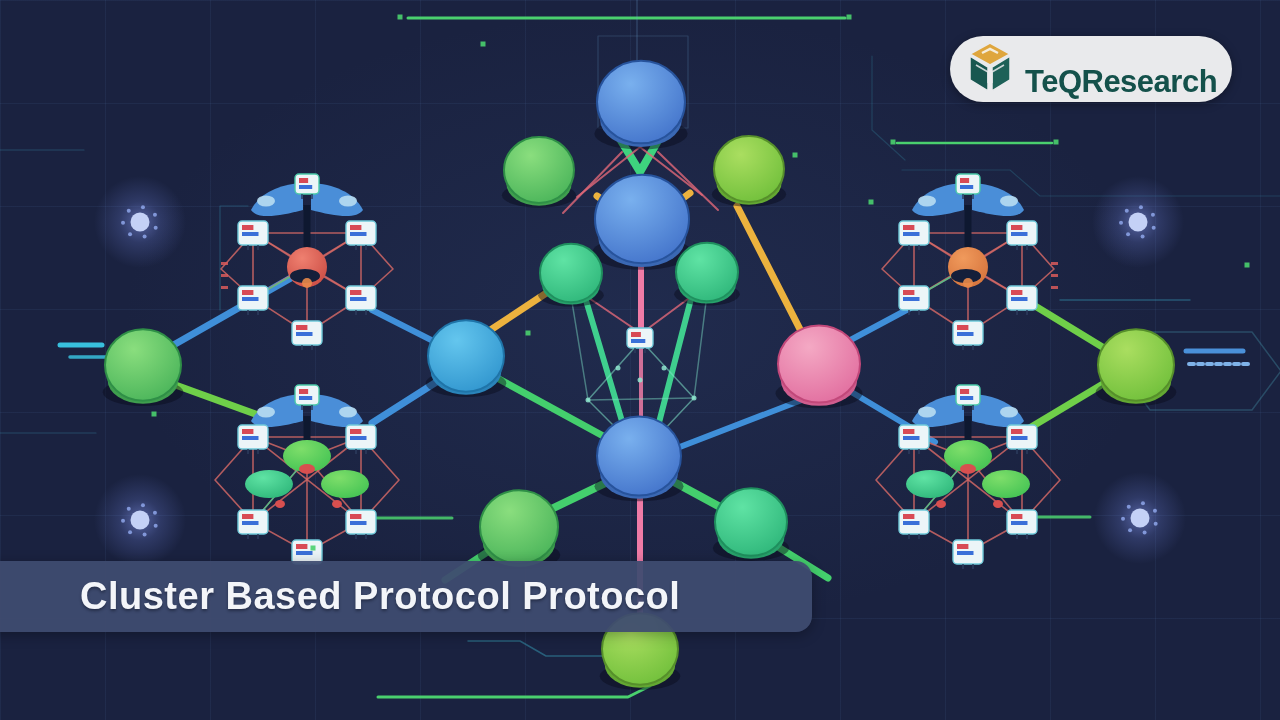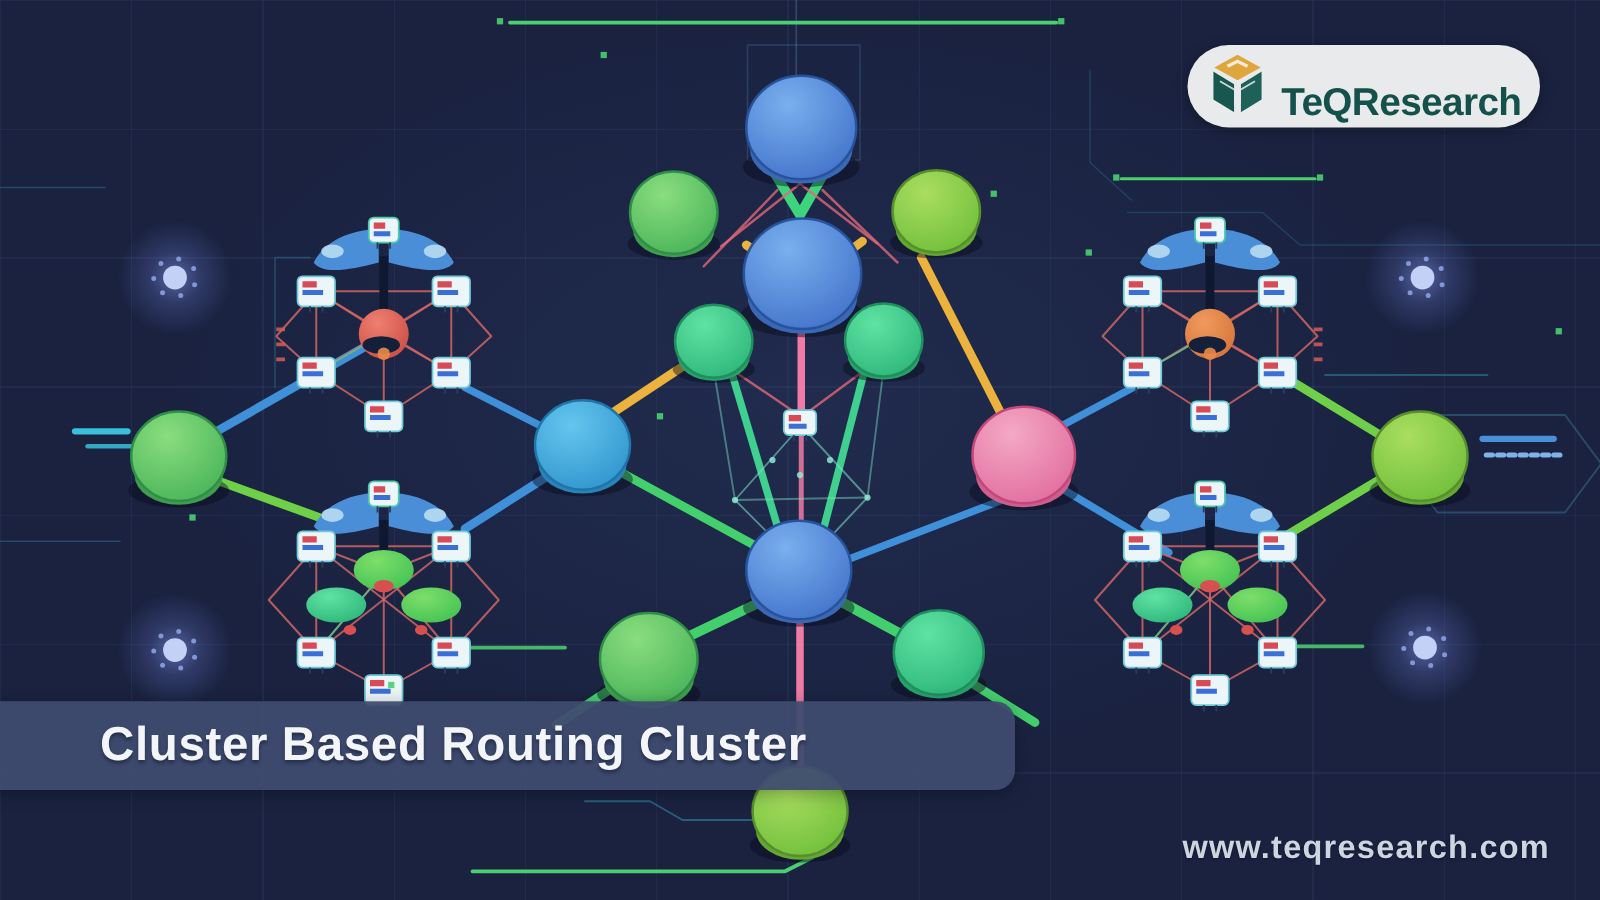--- a/index.html
+++ b/index.html
@@ -541,18 +541,17 @@
       <polyline points="18,12 26,8 34,12" fill="none" stroke="#f4ecd9" stroke-width="2.5"></polyline>
       <polygon points="6,15 24,26 24,50 6,39" fill="#185750" stroke="#e9eaec" stroke-width="1.5"></polygon>
       <polygon points="46,15 28,26 28,50 46,39" fill="#1d6158" stroke="#e9eaec" stroke-width="1.5"></polygon>
       <polyline points="12,24 24,31 24,42" fill="none" stroke="#e9eaec" stroke-width="1.6" opacity="0.85"></polyline>
       <polyline points="40,24 28,31 28,42" fill="none" stroke="#e9eaec" stroke-width="1.6" opacity="0.85"></polyline>
     </svg>
     <span class="logo-text" style="color: rgb(20, 81, 75);">TeQResearch</span>
   </div>
 
   <div class="banner" style="background: rgba(63, 75, 112, 0.94);">
-    <span class="banner-title" style="color: rgb(243, 245, 249);">Cluster Based Routing Cluster</span>
+    <span class="banner-title" style="color: rgb(243, 245, 249);">Cluster Based Protocol Protocol</span>
   </div>
 
-  <div class="site-url" style="color: rgb(204, 213, 224);">www.teqresearch.com</div>
 
 </div>
 
 </body></html>

